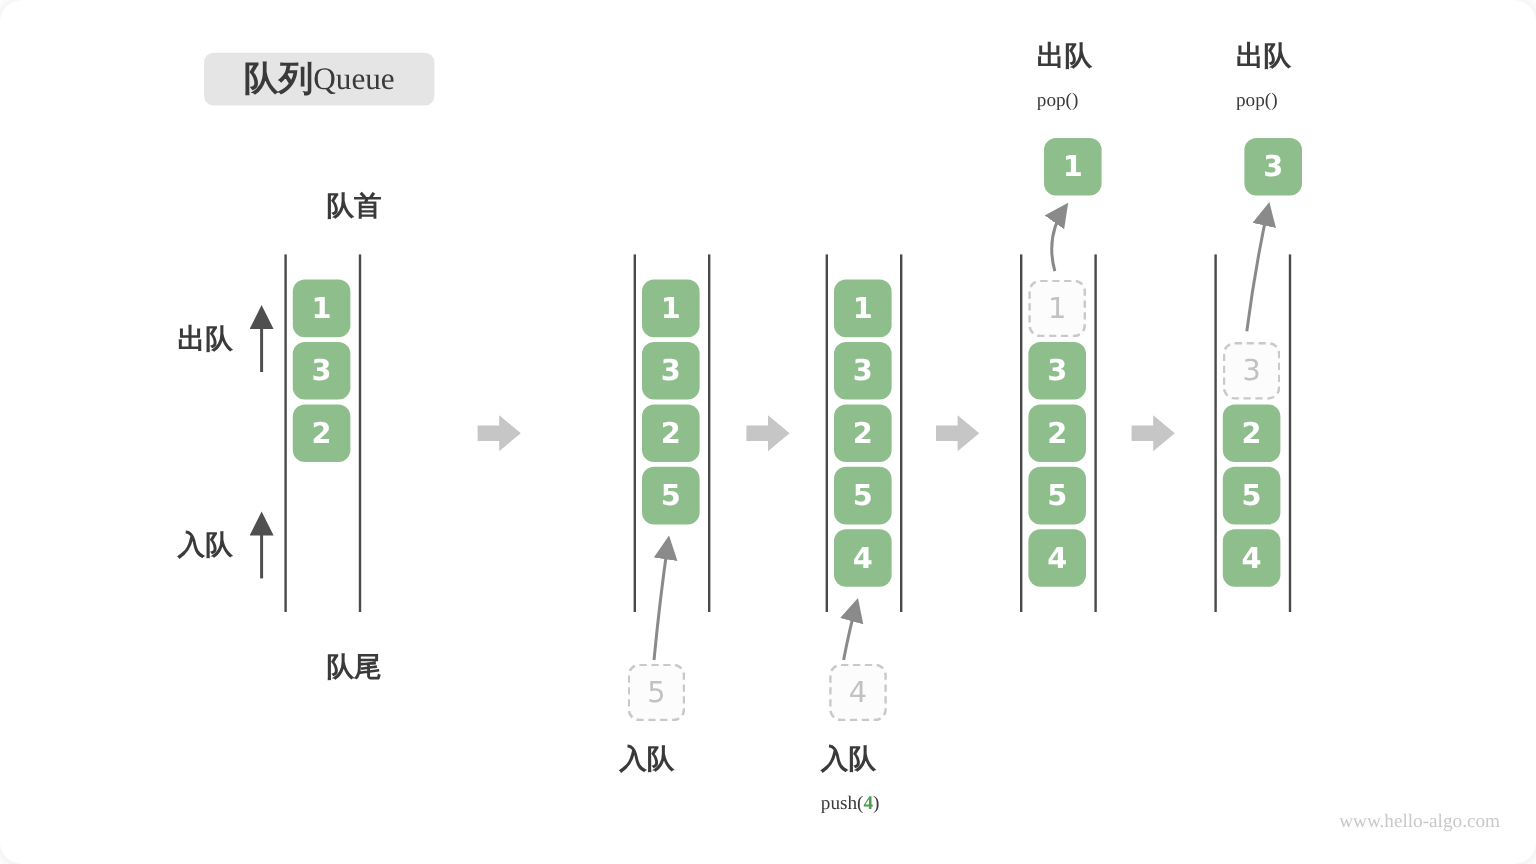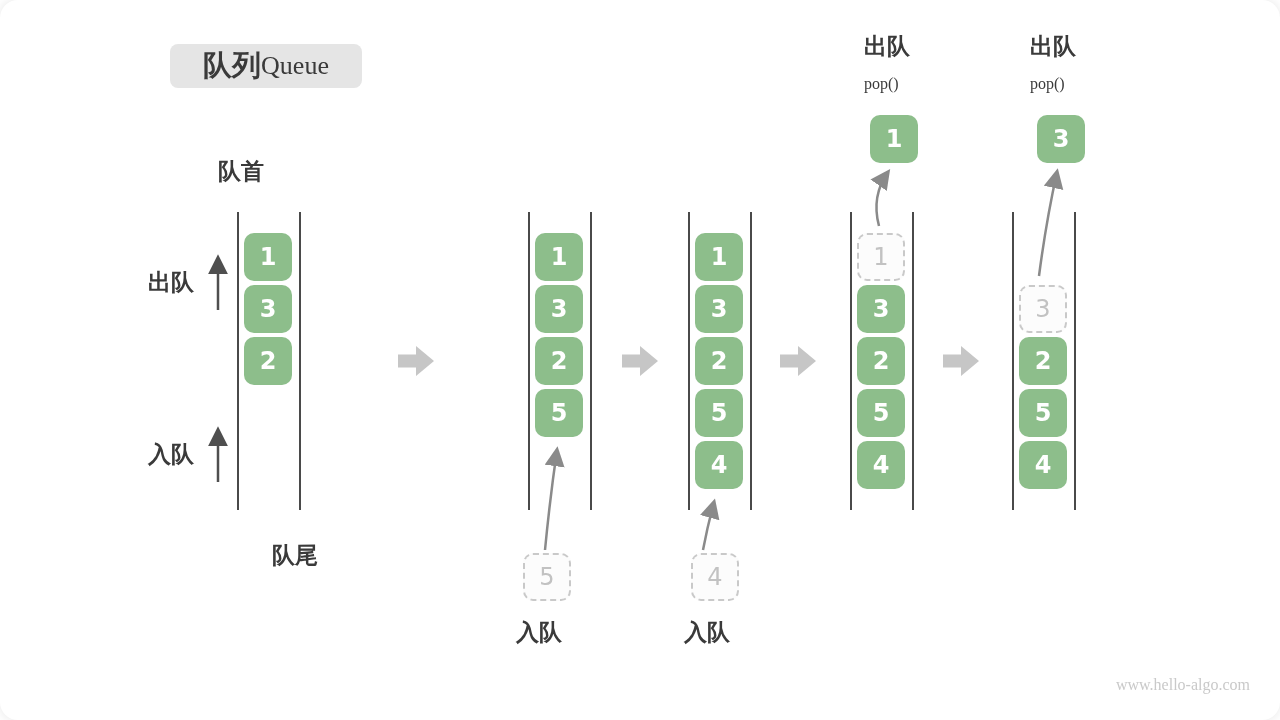--- a/index.html
+++ b/index.html
@@ -17,21 +17,21 @@
   .abs{position:absolute;}
   
   #title-badge{
     left:170px;top:44px;width:192px;height:44px;background:var(--badge);border-radius:8px;
     display:flex;align-items:center;justify-content:center;
   }
   #title-badge .zh{font-size:29px;font-weight:bold;}
   #title-badge .en{font-size:26px;}
   
   .caption{font-size:23px;font-weight:bold;}
-  #label-front{left:218px;top:156px;width:100px;text-align:left;}
+  #label-front{left:218px;top:156px;width:100px;text-align:right;}
   #label-rear{left:218px;top:540px;width:100px;text-align:right;}
   #label-dequeue{left:132px;top:267px;width:62px;text-align:right;}
   #label-enqueue{left:132px;top:439px;width:62px;text-align:right;}
   
   .col-line{position:absolute;width:1.5px;background:var(--line);}
   .slot{
     position:absolute;width:48px;height:48px;border-radius:10px;background:var(--box-green);
     color:#fff;font-family:"DejaVu Sans",sans-serif;font-weight:bold;font-size:24px;
     display:flex;align-items:center;justify-content:center;
   }
@@ -113,20 +113,21 @@
   </div>
   <div id="op-pop-2" class="abs op-label">
     <div class="zh">出队</div>
     <div class="code mono">pop()</div>
   </div>
   <div id="op-push-1" class="abs op-label">
     <div class="zh">入队</div>
   </div>
   <div id="op-push-2" class="abs op-label">
     <div class="zh">入队</div>
+    <div class="code mono"><span>push(</span><span class="arg">4</span><span>)</span></div>
   </div>
 
   <svg id="arrows" class="abs" width="1280" height="720">
     <defs>
       <marker id="head-dark" markerWidth="9" markerHeight="9" refX="6.5" refY="4" orient="auto">
         <path d="M0,0 L8,4 L0,8 Z" fill="#4f4f4f"></path>
       </marker>
       <marker id="head-gray" markerWidth="9" markerHeight="9" refX="6.5" refY="4" orient="auto">
         <path d="M0,0 L8,4 L0,8 Z" fill="#8a8a8a"></path>
       </marker>

